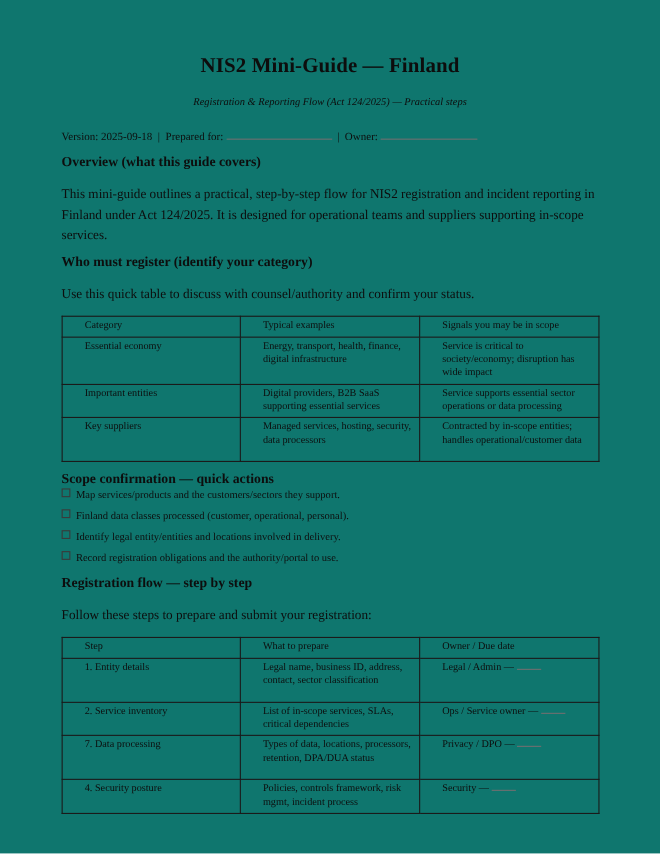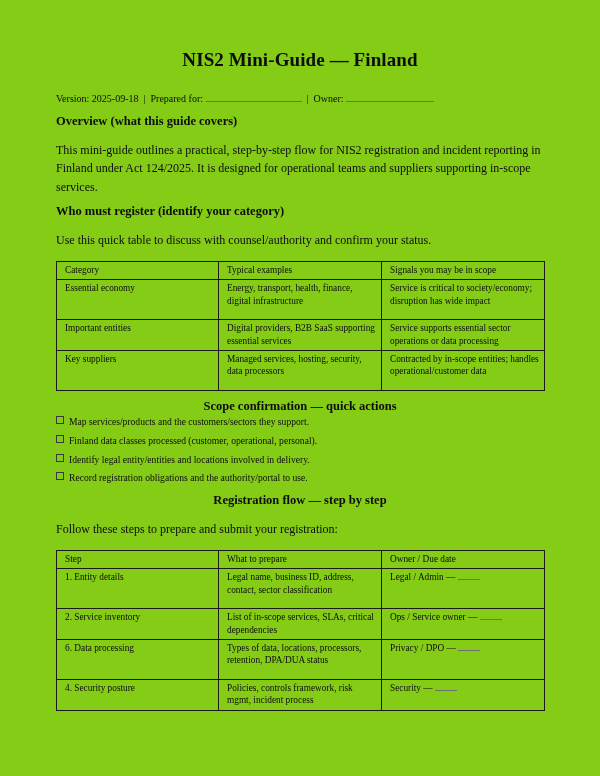--- a/index.html
+++ b/index.html
@@ -13,21 +13,21 @@
     height: 776px;
     font-family: "Liberation Serif", "DejaVu Serif", serif;
     color: #0d0d0d;
     -webkit-font-smoothing: antialiased;
   }
   .page {
     box-sizing: border-box;
     width: 600px;
     height: 776px;
     padding: 48px 56px 0 56px;
-    background: #84cc16;
+    background: #0f766e;
     overflow: hidden;
   }
   .doc-title {
     font-size: 19px;
     font-weight: bold;
     text-align: center;
     letter-spacing: 0.1px;
     margin: 0 0 0 0;
     line-height: 1.3;
   }
@@ -72,21 +72,21 @@
   table.grid {
     width: 100%;
     border-collapse: collapse;
     margin-top: 11px;
     font-size: 9.3px;
     table-layout: fixed;
   }
   table.grid th,
   table.grid td {
     border: 1px solid #1a1a1a;
-    padding: 2px 4px 3px 8px;
+    padding: 2px 4px 3px 20px;
     text-align: left;
     vertical-align: top;
     line-height: 1.33;
     font-weight: normal;
   }
   table.grid col.c1 { width: 162px; }
   table.grid col.c2 { width: 163px; }
   table.grid col.c3 { width: 163px; }
   table.grid tr.row-tall td { height: 34px; }
   table.grid tr.row-mid td { height: 22px; }
@@ -103,29 +103,30 @@
     padding: 0;
   }
   .cb {
     display: inline-block;
     width: 6px;
     height: 6px;
     border: 1px solid #3a3a3a;
     margin-right: 5px;
     vertical-align: 1px;
   }
-  .tight-heading { margin-top: 12px; text-align: center; }
+  .tight-heading { margin-top: 12px; }
 </style>
 </head>
 <body>
 
 <div class="page">
 
   <h1 class="doc-title">NIS2 Mini-Guide — Finland</h1>
 
+  <div class="doc-subtitle">Registration &amp; Reporting Flow (Act 124/2025) — Practical steps</div>
 
   <div class="meta-line">
     <span>Version: 2025-09-18</span><span class="meta-sep">|</span><span>Prepared for:</span>
     <span class="fill-blank blank-long"></span><span class="meta-sep">|</span><span>Owner:</span>
     <span class="fill-blank blank-med"></span>
   </div>
 
   <h2 class="section">Overview (what this guide covers)</h2>
   <p class="body-text">This mini-guide outlines a practical, step-by-step flow for NIS2 registration and incident reporting in Finland under Act 124/2025. It is designed for operational teams and suppliers supporting in-scope services.</p>
 
@@ -193,21 +194,21 @@
         <td>1. Entity details</td>
         <td>Legal name, business ID, address, contact, sector classification</td>
         <td><span>Legal / Admin —</span> <span class="fill-blank blank-short"></span></td>
       </tr>
       <tr class="row-mid">
         <td>2. Service inventory</td>
         <td>List of in-scope services, SLAs, critical dependencies</td>
         <td><span>Ops / Service owner —</span> <span class="fill-blank blank-short"></span></td>
       </tr>
       <tr class="row-tall">
-        <td>6. Data processing</td>
+        <td>7. Data processing</td>
         <td>Types of data, locations, processors, retention, DPA/DUA status</td>
         <td><span>Privacy / DPO —</span> <span class="fill-blank blank-short"></span></td>
       </tr>
       <tr class="row-mid">
         <td>4. Security posture</td>
         <td>Policies, controls framework, risk mgmt, incident process</td>
         <td><span>Security —</span> <span class="fill-blank blank-short"></span></td>
       </tr>
 
     </tbody>

